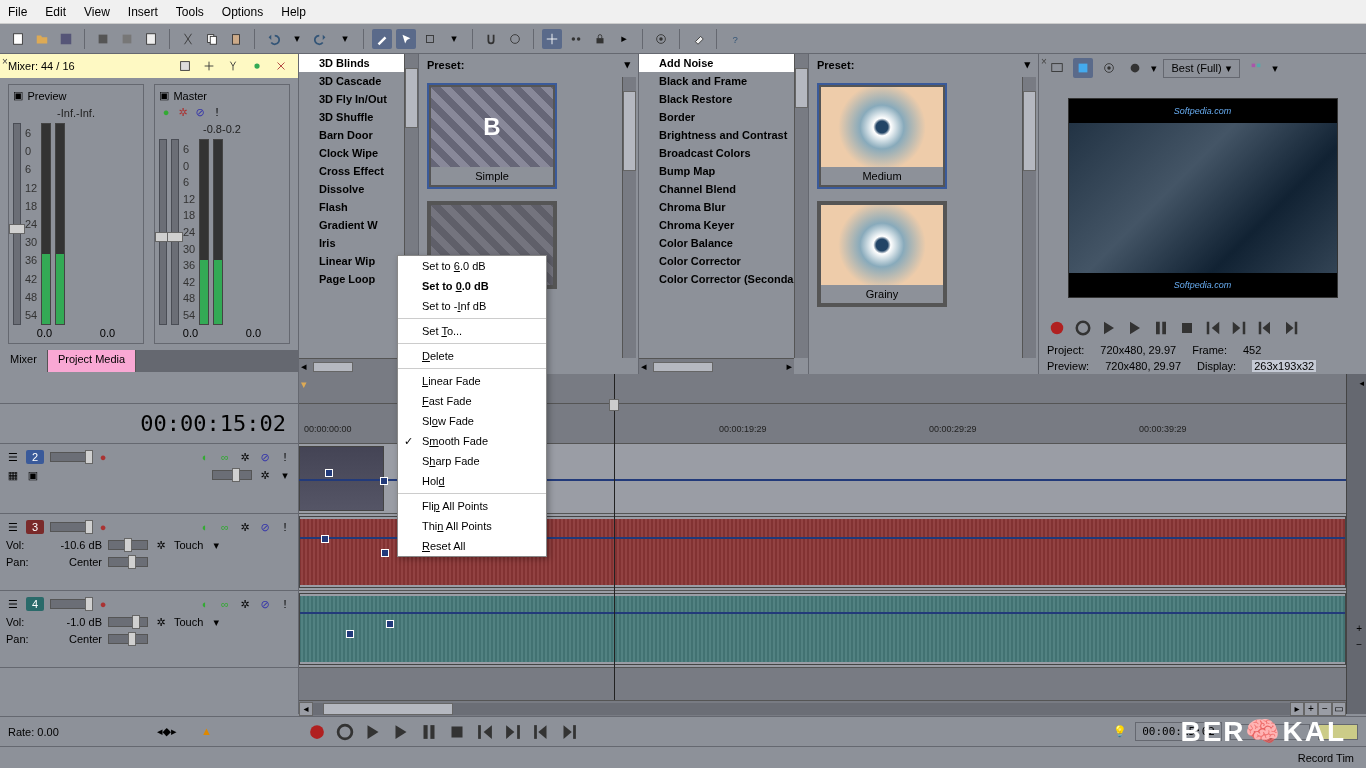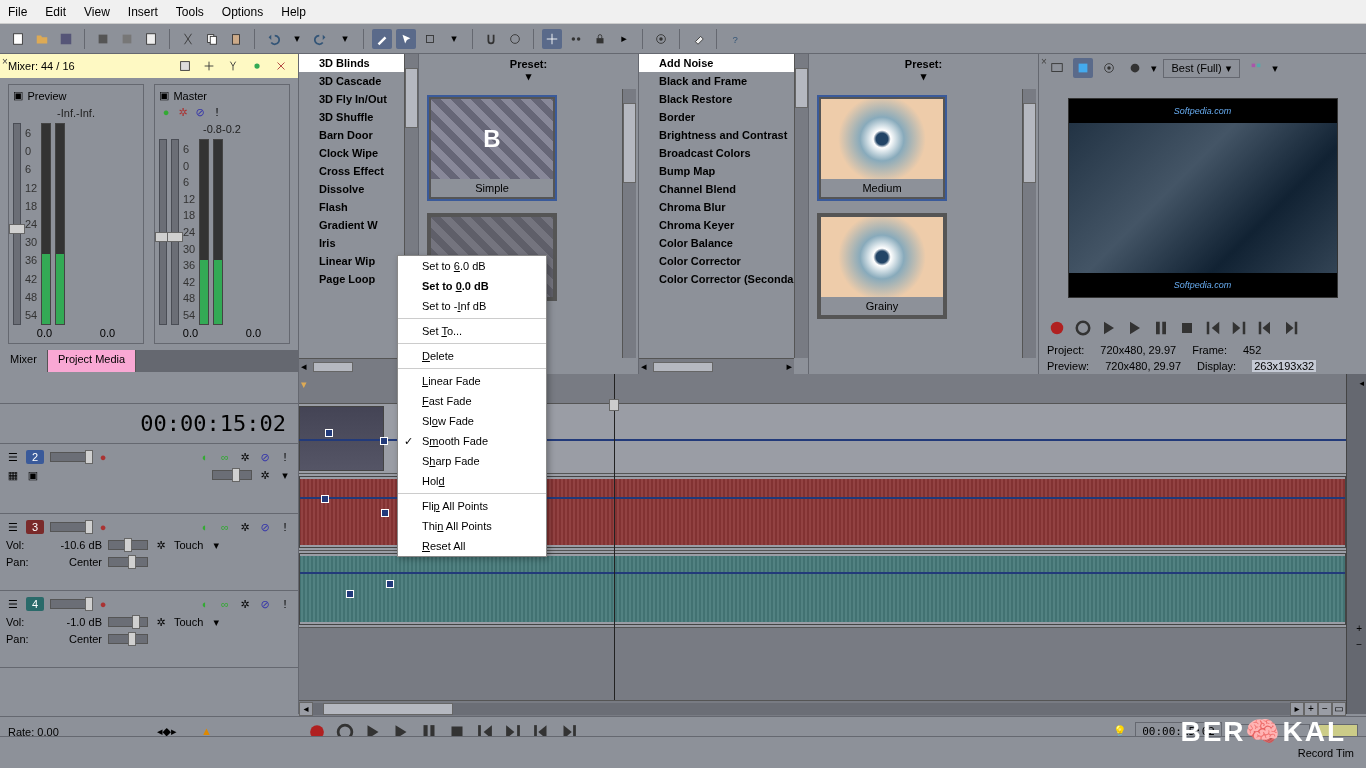--- a/index.html
+++ b/index.html
@@ -35,21 +35,21 @@
 .tab.active { background: #8d9199; }
 .fx-panel { width: 340px; border-right: 1px solid #656870; display: flex; }
 .fx-list { width: 120px; border-right: 1px solid #656870; display: flex; flex-direction: column; }
 .fx-list-body { flex: 1; overflow: hidden; position: relative; }
 .fx-item { padding: 3px 20px; cursor: pointer; white-space: nowrap; font-weight: bold; }
 .fx-item.sel { background: #fff; }
 .fx-scroll { position: absolute; right: 0; top: 0; bottom: 16px; width: 14px; background: #787b83; border-left: 1px solid #555; }
 .fx-scroll-h { position: absolute; bottom: 0; left: 0; right: 14px; height: 16px; background: #787b83; border-top: 1px solid #555; display: flex; align-items: center; }
 .scroll-thumb { background: #b5b8c0; border: 1px solid #666; }
 .preset-col { flex: 1; display: flex; flex-direction: column; }
-.preset-head { padding: 4px 8px; font-weight: bold; display: flex; align-items: center; justify-content: space-between; flex-direction: column; }
+.preset-head { padding: 4px 8px; font-weight: bold; display: flex; align-items: center; justify-content: space-between; }
 .preset-body { flex: 1; padding: 8px; display: flex; flex-direction: column; gap: 12px; position: relative; }
 .preset-tile { border: 2px solid #3a5a9a; background: #555; padding: 2px; width: 130px; }
 .preset-tile.noborder { border-color: transparent; }
 .preset-thumb { height: 80px; background: linear-gradient(45deg,#667 25%,#889 25%,#889 50%,#667 50%,#667 75%,#889 75%); background-size: 20px 20px; display: flex; align-items: center; justify-content: center; font-size: 24px; font-weight: bold; color: #fff; }
 .preset-thumb.eye { background: radial-gradient(circle at 50% 50%, #246 8%, #fff 12%, #8ab 30%, #eca 60%); }
 .preset-label { text-align: center; padding: 3px 0; background: #8d9199; }
 .preview-panel { flex: 1; display: flex; flex-direction: column; }
 .preview-head { display: flex; align-items: center; gap: 6px; padding: 4px 8px; }
 .preview-drop { background: #8d9199; border: 1px solid #656870; padding: 2px 8px; display: flex; align-items: center; gap: 4px; }
 .preview-body { flex: 1; display: flex; align-items: center; justify-content: center; padding: 6px; }
@@ -99,21 +99,21 @@
 .context-menu { position: absolute; left: 397px; top: 255px; width: 150px; background: #fff; border: 1px solid #888; box-shadow: 2px 2px 6px rgba(0,0,0,.3); z-index: 100; }
 .cm-item { padding: 4px 12px 4px 24px; cursor: pointer; position: relative; }
 .cm-item.bold { font-weight: bold; }
 .cm-sep { height: 1px; background: #ccc; margin: 2px 0; }
 .cm-check { position: absolute; left: 6px; top: 4px; }
 .bottom-bar { position: absolute; bottom: 22px; left: 0; right: 0; height: 30px; background: #8d9199; border-top: 1px solid #656870; display: flex; align-items: center; padding: 0 8px; gap: 8px; }
 .rate-lbl { width: 290px; }
 .transport-big { display: flex; gap: 6px; align-items: center; }
 .transport-big .pt-btn { width: 22px; height: 22px; }
 .rec-btn svg circle { fill: #b02020; }
-.status-bar { position: absolute; bottom: 0; left: 0; right: 0; height: 32px; background: #8d9199; border-top: 1px solid #656870; display: flex; align-items: center; justify-content: flex-end; padding: 0 12px; gap: 12px; }
+.status-bar { position: absolute; bottom: 0; left: 0; right: 0; height: 22px; background: #8d9199; border-top: 1px solid #656870; display: flex; align-items: center; justify-content: flex-end; padding: 0 12px; gap: 12px; }
 .scroll-zoom-bar { position: absolute; bottom: 52px; left: 299px; right: 20px; height: 16px; background: #787b83; border-top: 1px solid #555; display: flex; align-items: center; }
 .sz-btn { width: 14px; height: 14px; background: #9a9da5; border: 1px solid #666; display: flex; align-items: center; justify-content: center; font-size: 10px; cursor: pointer; }
 .sz-track { flex: 1; height: 12px; background: #6b6e76; position: relative; }
 .sz-thumb { position: absolute; left: 10px; width: 130px; top: 0; bottom: 0; background: #b5b8c0; border: 1px solid #666; }
 .watermark { position: absolute; bottom: 20px; right: 20px; font-size: 28px; font-weight: bold; color: #fff; letter-spacing: 2px; z-index: 50; pointer-events: none; }
 .drag-ctrl { width: 50px; height: 18px; display: flex; align-items: center; justify-content: center; }
 u { text-decoration: underline; }
 </style>
 </head>
 <body>
@@ -685,20 +685,26 @@
             <div class="th-slider-thumb"></div>
           </div>
       </div>
     </div>
   </div>
 
   <div class="tracks">
     <div class="ruler">
       <span style="position:absolute;left:2px;top:4px;color:#da5">▾</span>
     </div>
+    <div class="ruler-row">
+      <span class="ruler-tick" style="left:5px">00:00:00:00</span>
+      <span class="ruler-tick" style="left:420px">00:00:19:29</span>
+      <span class="ruler-tick" style="left:630px">00:00:29:29</span>
+      <span class="ruler-tick" style="left:840px">00:00:39:29</span>
+    </div>
     <div class="track-lane video">
       <div class="clip video"></div>
       <div class="envelope" style="top:50%">
         <div class="env-node" style="left:30px;top:-8px"></div>
         <div class="env-node" style="left:85px;top:0"></div>
       </div>
     </div>
     <div class="track-lane audio">
 
       <div class="clip audio1">

